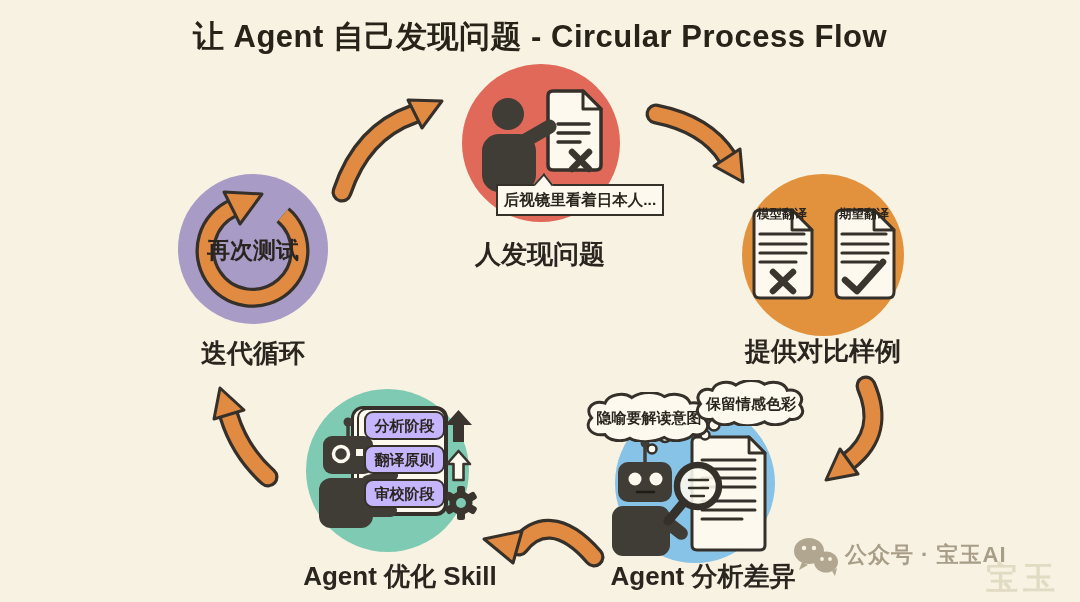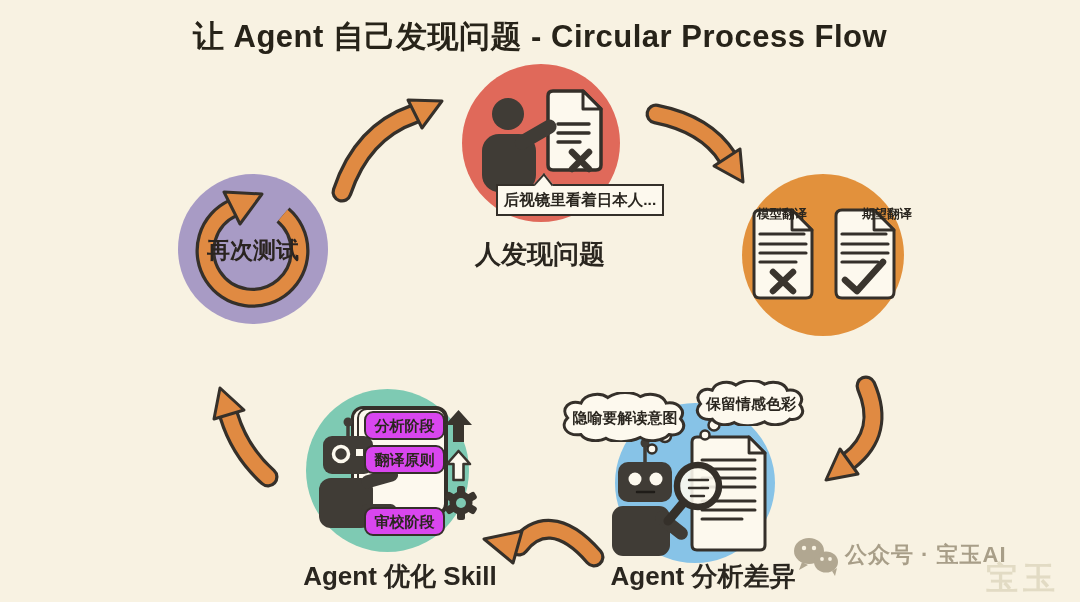--- a/index.html
+++ b/index.html
@@ -36,37 +36,37 @@
                  background:#fdf9ee; border-left:2.5px solid #35302a; border-top:2.5px solid #35302a;
                  transform:rotate(52deg) skew(10deg); }
   .speech-text { position:relative; z-index:2; }
 
   .loop-inner { position:absolute; left:178px; top:235px; width:150px; text-align:center;
                 font-size:23px; font-weight:700; color:#2a2420; z-index:4; }
 
   .doc-header { position:absolute; width:60px; text-align:center; font-size:12.5px;
                 font-weight:700; color:#2a261f; z-index:5; }
   .doc-h-left  { left:752px; top:206px; }
-  .doc-h-right { left:834px; top:206px;margin-left:23px; }
+  .doc-h-right { left:834px; top:206px; }
 
   .card-backing  { position:absolute; left:351px; top:406px; width:97px; height:110px;
                    background:#fdf9ee; border:3px solid #35302a; border-radius:12px; z-index:3; }
   .card-backing2 { position:absolute; left:357px; top:408px; width:89px; height:106px;
                    background:#fdf9ee; border:2.5px solid #35302a; border-radius:10px; z-index:3; }
-  .skill-card { position:absolute; left:364px; width:81px; height:29px; background:#d946ef;
+  .skill-card { position:absolute; left:364px; width:81px; height:29px; background:#c4b5fd;
                 border:2.5px solid #35302a; border-radius:9px; font-size:15px; font-weight:700;
                 color:#2a261f; text-align:center; line-height:25px; z-index:4; }
-  .card-0 { top:411px; } .card-1 { top:445px; } .card-2 { top:479px;margin-top:28px; }
+  .card-0 { top:411px; } .card-1 { top:445px; } .card-2 { top:479px; }
 
   .cloud { position:absolute; z-index:6; }
   .cloud svg { position:absolute; left:0; top:0; }
   .cloud-text { position:absolute; left:0; top:0; width:100%; height:100%; display:flex;
                 align-items:center; justify-content:center; font-size:15px; font-weight:700;
                 color:#2a261f; padding-top:2px; }
-  .cloud-left  { left:558px; top:392px; width:134px; height:50px; }
+  .cloud-left  { left:582px; top:392px; width:134px; height:50px; }
   .cloud-right { left:692px; top:380px; width:118px; height:46px; }
 
   .svg-abs { position:absolute; z-index:4; }
 
   .watermark-text { position:absolute; left:845px; top:540px; font-size:22px;
                     color:#a89e88; font-weight:600; letter-spacing:1px; }
   .watermark-faint { position:absolute; left:986px; top:557px; font-size:32px;
                      color:#e2dbc4; font-weight:700; letter-spacing:5px; }
 </style>
 </head>
@@ -121,27 +121,29 @@
       <path d="M 132,14 l 20,20 h -20 z" fill="#fdf9ee" stroke="#35302a" stroke-width="2.8" stroke-linejoin="round"></path>
       <line x1="100" y1="38" x2="144" y2="38" stroke="#35302a" stroke-width="3.2" stroke-linecap="round"></line>
       <line x1="100" y1="48" x2="146" y2="48" stroke="#35302a" stroke-width="3.2" stroke-linecap="round"></line>
       <line x1="100" y1="57" x2="146" y2="57" stroke="#35302a" stroke-width="3.2" stroke-linecap="round"></line>
       <line x1="100" y1="66" x2="136" y2="66" stroke="#35302a" stroke-width="3.2" stroke-linecap="round"></line>
       <polyline points="103,84 115,95 141,66" fill="none" stroke="#3a352e" stroke-width="6.5" stroke-linecap="round" stroke-linejoin="round"></polyline>
     </g>
   </svg>
   <div class="doc-header doc-h-left">模型翻译</div>
   <div class="doc-header doc-h-right">期望翻译</div>
+  <div class="node-label lbl-samples">提供对比样例</div>
 
   <svg class="svg-abs" style="left:178px; top:174px;" width="150" height="150" viewBox="0 0 150 150">
     <path d="M 105,41 A 47 47 0 1 1 55,34" fill="none" stroke="#35302a" stroke-width="20"></path>
     <path d="M 105,41 A 47 47 0 1 1 55,34" fill="none" stroke="#e08a42" stroke-width="13.5"></path>
     <polygon points="84,20 62,50 46,18" fill="#e08a42" stroke="#35302a" stroke-width="3" stroke-linejoin="round"></polygon>
   </svg>
   <div class="loop-inner">再次测试</div>
+  <div class="node-label lbl-loop">迭代循环</div>
 
   <svg class="svg-abs" style="left:293px; top:414px;" width="115" height="125" viewBox="0 0 115 125">
     <line x1="55" y1="22" x2="55" y2="11" stroke="#403c36" stroke-width="3.5"></line>
     <circle cx="55" cy="8" r="4.5" fill="#403c36"></circle>
     <rect x="30" y="22" width="50" height="38" rx="9" fill="#403c36"></rect>
     <circle cx="48" cy="40" r="7.5" fill="none" stroke="#fdf9ee" stroke-width="3.5"></circle>
     <rect x="63" y="35" width="7" height="7" fill="#fdf9ee"></rect>
     <rect x="26" y="64" width="54" height="50" rx="12" fill="#403c36"></rect>
     <rect x="68" y="62" width="38" height="13" rx="6.5" fill="#403c36" transform="rotate(-16 72 68)"></rect>
     <rect x="68" y="90" width="36" height="13" rx="6.5" fill="#403c36"></rect>

